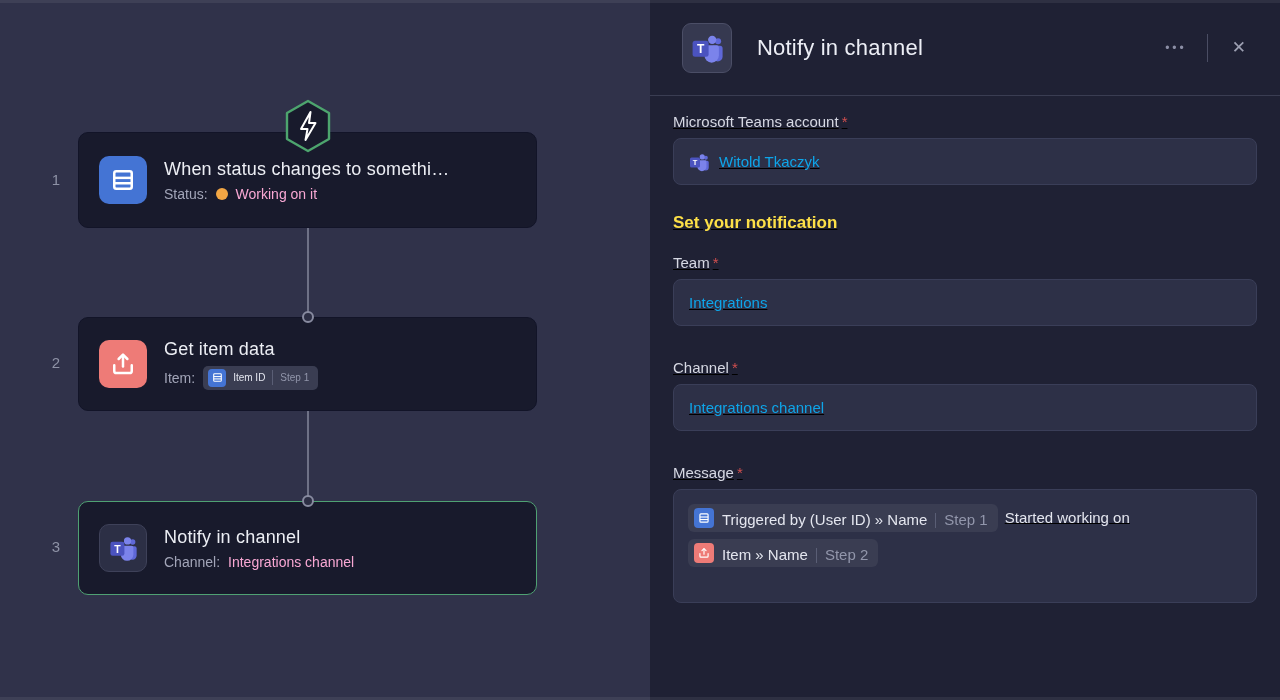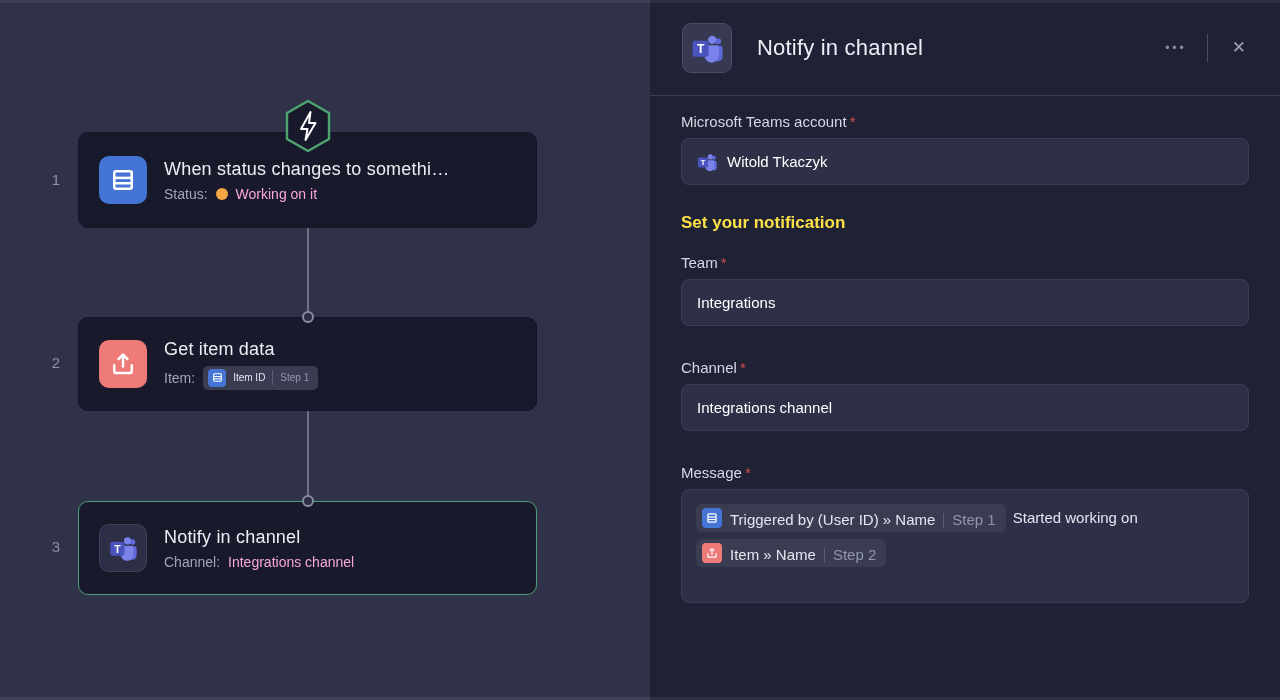--- a/index.html
+++ b/index.html
@@ -60,28 +60,28 @@
   }
   .header-app-icon {
     width:50px; height:50px; border-radius:9px; background:#363950; border:1px solid #4b4e66;
     display:flex; align-items:center; justify-content:center; margin-right:25px; flex:none;
   }
   .header-title { font-size:22px; color:#eceef5; flex:1; letter-spacing:.2px; }
   .header-menu { color:#8b8ea5; font-size:12px; letter-spacing:3px; cursor:pointer; padding:6px 2px; }
   .header-sep { width:1px; height:28px; background:#4a4d63; margin:0 18px; }
   .header-close { color:#9da0b2; font-size:17px; cursor:pointer; padding:4px 6px; }
 
-  .panel-body { padding:0 31px; flex:1; }
+  .panel-body { padding:0 23px; flex:1;text-decoration:underline; }
   .field-label { font-size:15px; color:#d6d8e3; margin-top:17px; }
   .req { color:#d14f4f; margin-left:3px; }
   .section-heading { margin-top:28px; font-size:17px; font-weight:bold; color:#fde047; }
   .mt21 { margin-top:21px; } .mt33 { margin-top:33px; }
   .input {
     margin-top:8px; height:47px; background:#2d3047; border:1px solid #3a3e58; border-radius:8px;
-    display:flex; align-items:center; padding:0 15px; font-size:15px; color:#ffffff; gap:10px;
+    display:flex; align-items:center; padding:0 15px; font-size:15px; color:#0ea5e9; gap:10px;
   }
   .message-box {
     margin-top:8px; height:114px; background:#2d3047; border:1px solid #3a3e58; border-radius:8px;
     padding:10px 14px; font-size:15px; color:#e4e6ef; line-height:34px;
   }
   .chip-msg {
     display:inline-flex; align-items:flex-end; gap:8px; vertical-align:middle;
     background:#3a3d52; border-radius:6px; padding:4px 10px 4px 6px; line-height:normal;
     margin-right:7px;
   }

